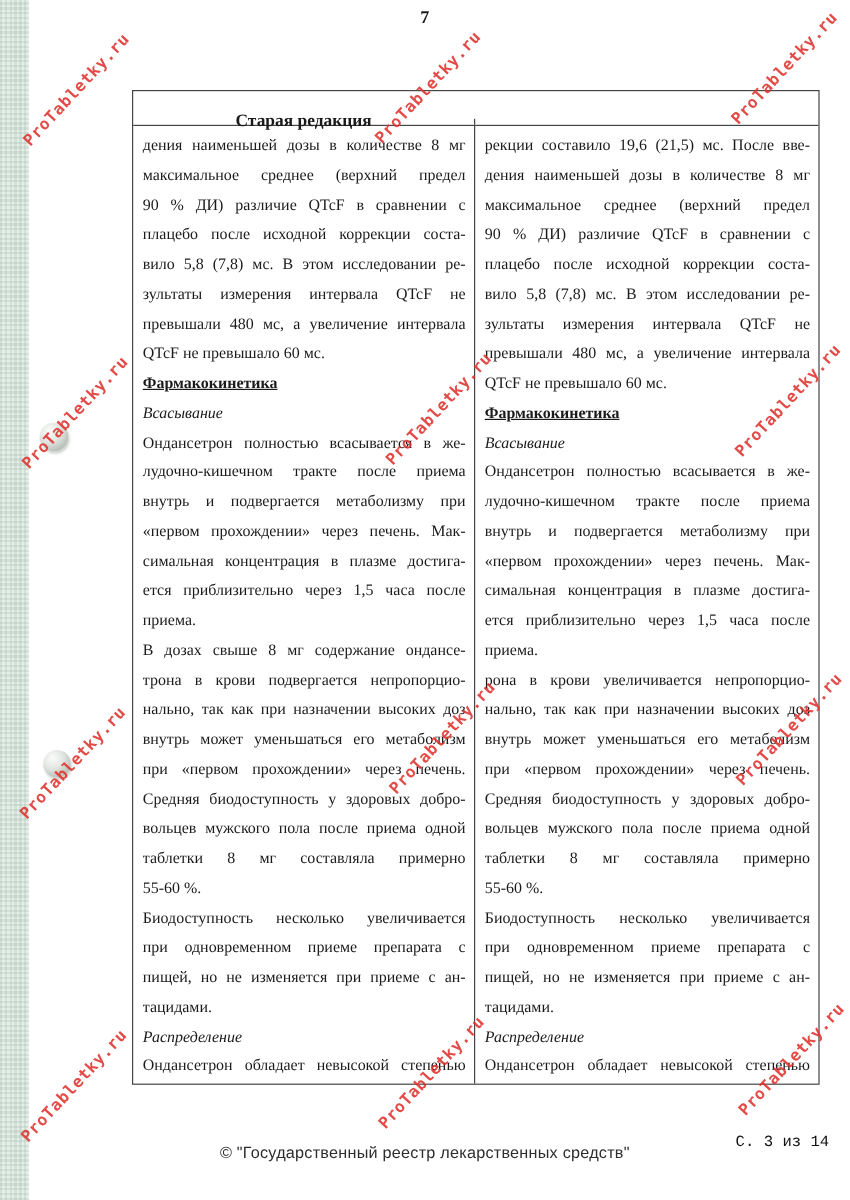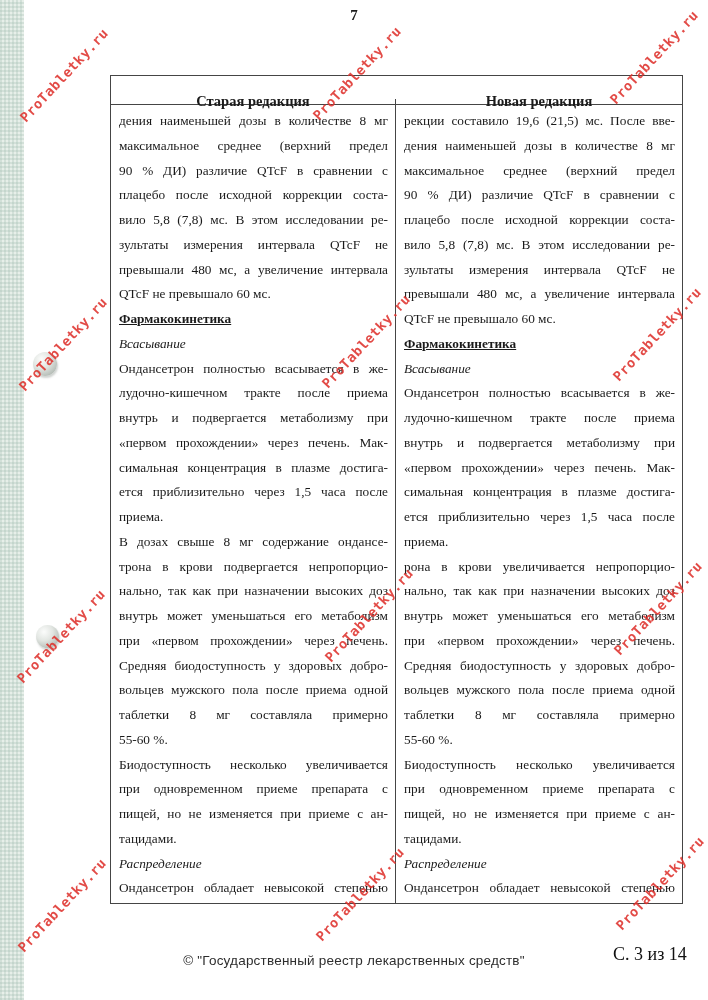--- a/index.html
+++ b/index.html
@@ -42,21 +42,21 @@
   .line.l{text-align-last:left;}
   .line.b{text-align-last:left;font-weight:bold;text-decoration:underline;}
   .line.i{text-align-last:left;font-style:italic;}
   
   .footer-copyright{
     position:absolute;top:953px;left:0;width:708px;text-align:center;
     font-family:"Liberation Sans",sans-serif;font-size:13.5px;color:#2d2d2d;
     letter-spacing:.2px;
   }
   .footer-pageinfo{
-    position:absolute;top:944px;left:613px;font-size:18px;color:#111;
+    position:absolute;top:944px;left:613px;font-size:13px;color:#111;font-family:Liberation Mono, monospace;
   }
   
   .wm{
     position:absolute;transform:translate(-50%,-50%) rotate(-47deg);
     font-family:"DejaVu Sans Mono",monospace;font-weight:bold;
     font-size:13.5px;letter-spacing:.6px;color:#df332e;opacity:.88;
     white-space:nowrap;pointer-events:none;
   }
   
   .sphere{
@@ -70,21 +70,20 @@
 </head>
 <body>
 
 <div class="scan-strip"></div>
 
 <div class="page-number">7</div>
 
 <div class="doc-table">
   <div class="thead">
     <div class="th old">Старая редакция</div>
-    <div class="th new">Новая редакция</div>
   </div>
   <div class="tbody">
     <div class="td old" id="old-cell">
         <div class="line j">дения наименьшей дозы в количестве 8 мг</div>
         <div class="line j">максимальное среднее (верхний предел</div>
         <div class="line j">90 % ДИ) различие QTcF в сравнении с</div>
         <div class="line j">плацебо после исходной коррекции соста-</div>
         <div class="line j">вило 5,8 (7,8) мс. В этом исследовании ре-</div>
         <div class="line j">зультаты измерения интервала QTcF не</div>
         <div class="line j">превышали 480 мс, а увеличение интервала</div>

